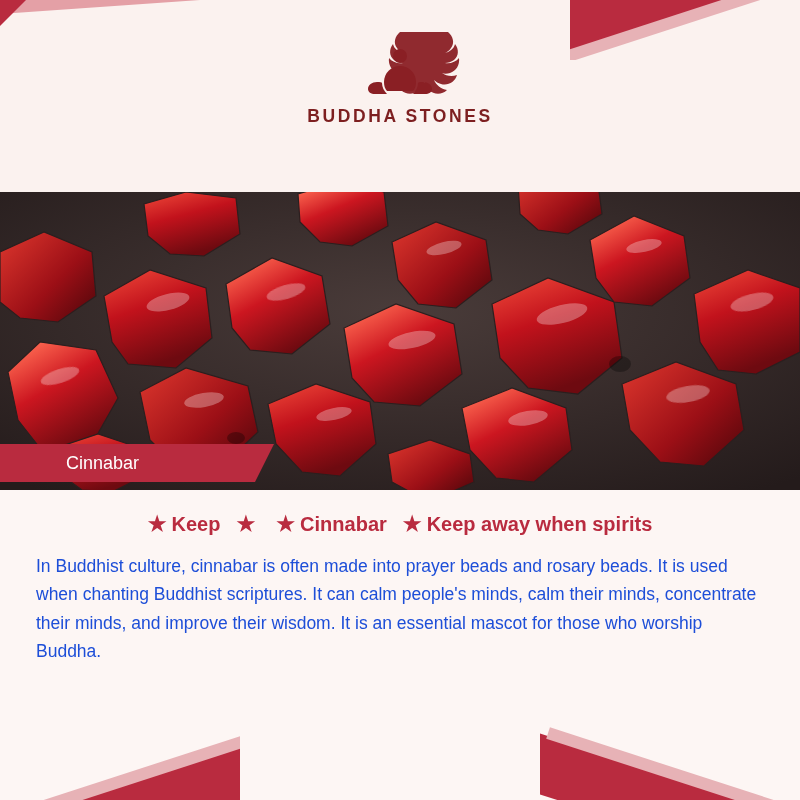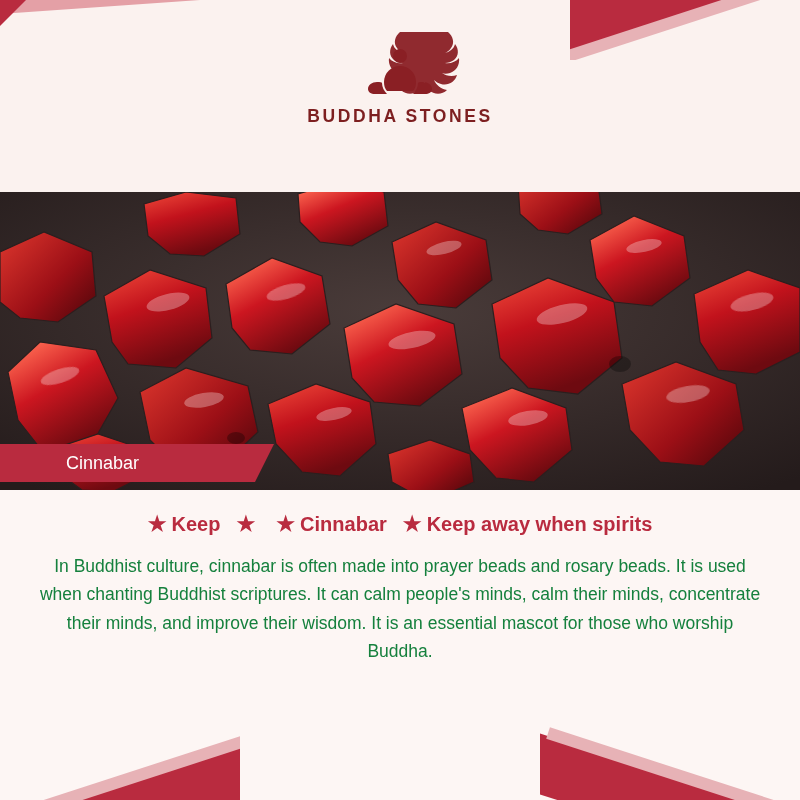--- a/index.html
+++ b/index.html
@@ -174,22 +174,22 @@
     white-space: nowrap;
   }
   .feature .star {
     color: #b92b3f;
     font-size: 21px;
     margin-right: 5px;
   }
   .body-text {
     font-size: 17.5px;
     line-height: 1.62;
-    color: #15803d;
-    text-align: center;
+    color: #1d4ed8;
+    text-align: left;
   }
 </style>
 </head>
 <body>
 
 <div class="page">
 
   <div class="corner corner-tl2"></div>
   <div class="corner corner-tl"></div>
   <div class="corner-tr-wrap">

